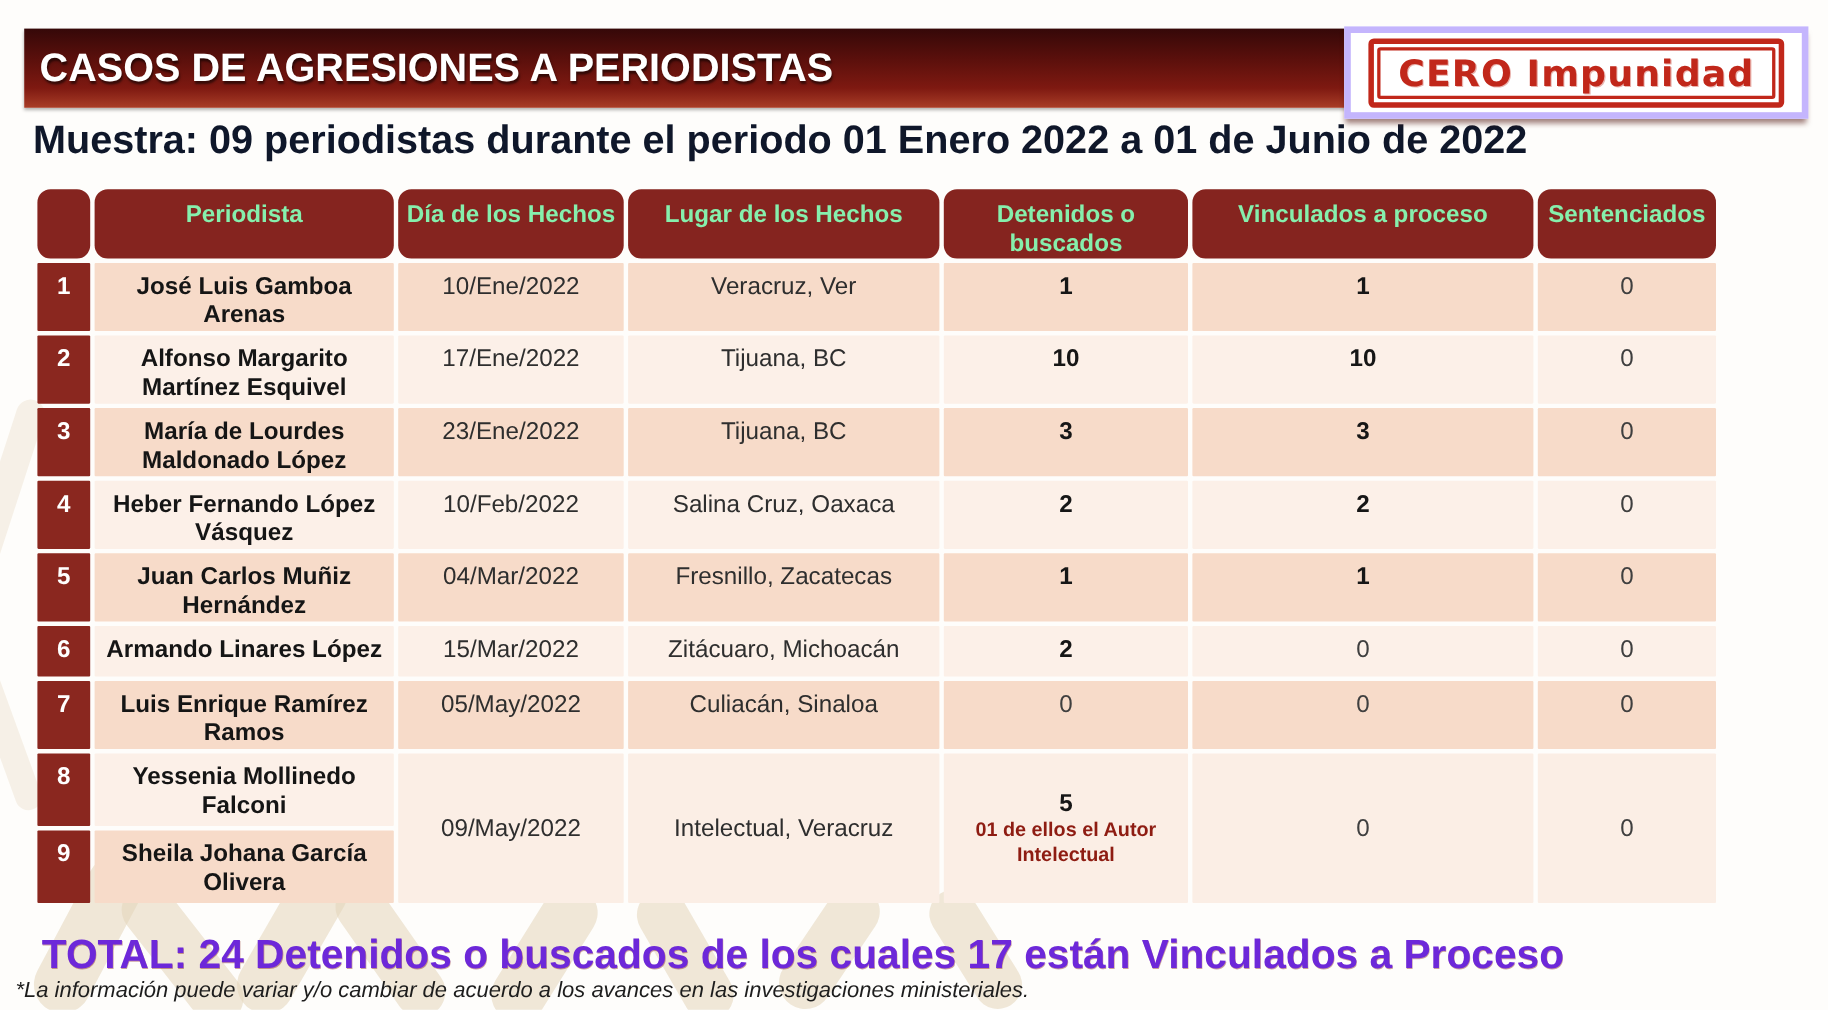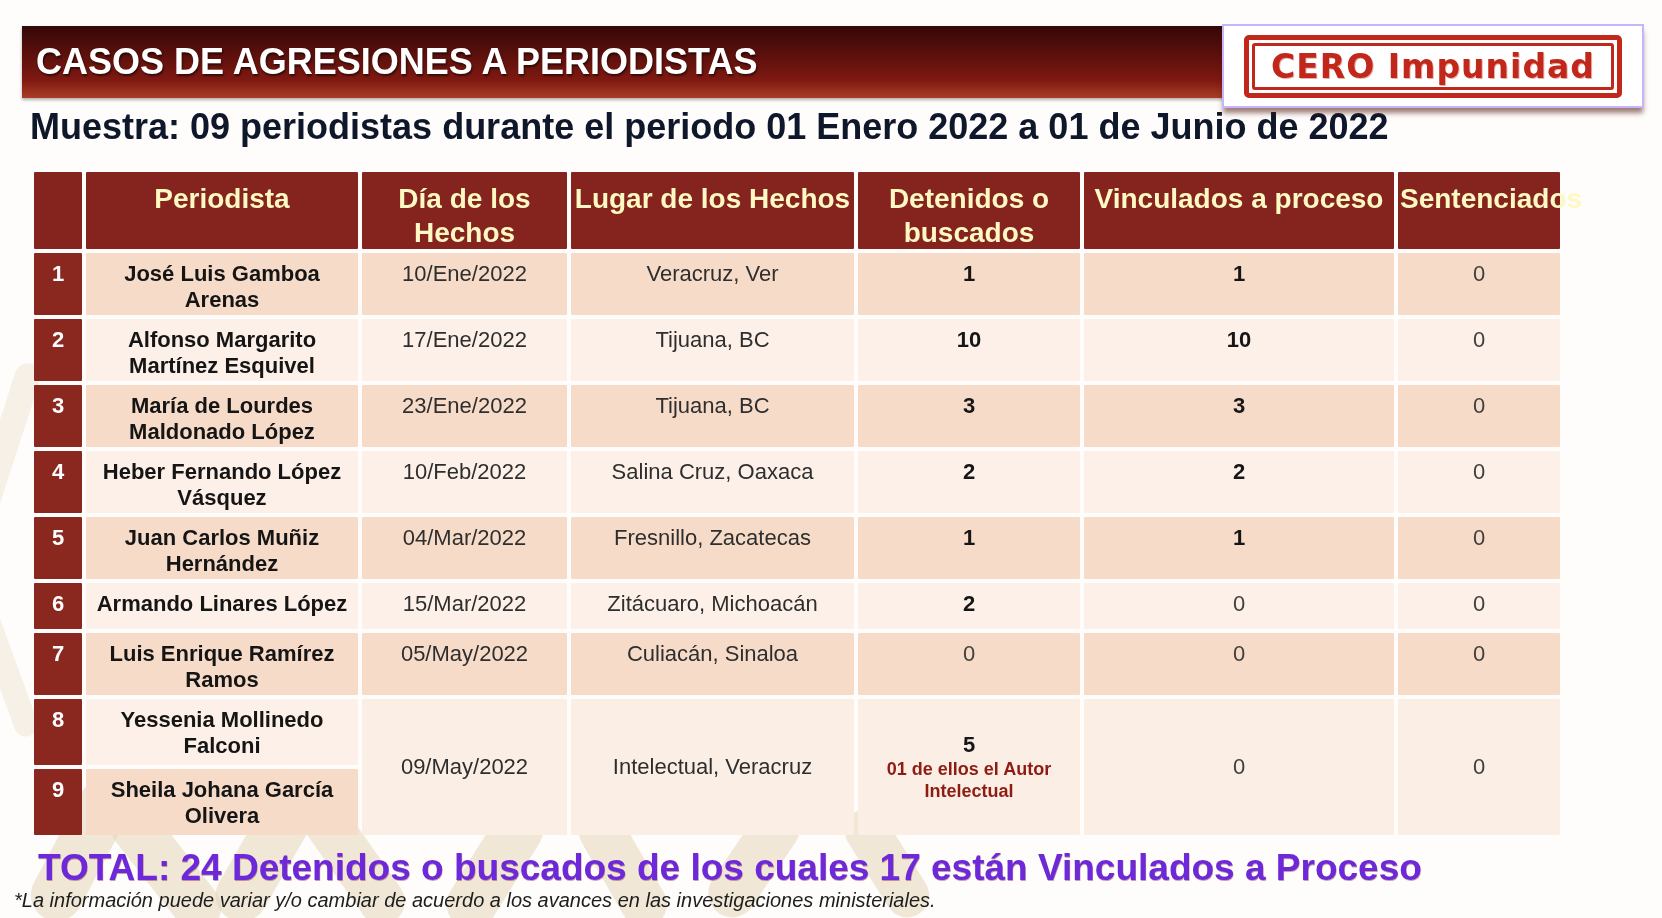--- a/index.html
+++ b/index.html
@@ -25,42 +25,42 @@
     position:absolute;left:22px;top:26px;width:1226px;height:72px;z-index:1;
     background:linear-gradient(180deg,#350808 0%,#5c100c 40%,#7e1911 75%,#a93d27 100%);
     display:flex;align-items:center;box-shadow:0 2px 3px rgba(0,0,0,.3);
   }
   .banner h1{
     margin:0;padding-left:14px;font-size:36px;font-weight:bold;color:#ffffff;
     letter-spacing:0;white-space:nowrap;text-shadow:1px 2px 2px rgba(0,0,0,.55);
   }
   .stamp-box{
     position:absolute;left:1222px;top:24px;width:422px;height:84px;z-index:2;
-    background:#ffffff;border:2px solid #c4b5fd;box-sizing:border-box;
+    background:#ffffff;border:6px solid #c4b5fd;box-sizing:border-box;
     box-shadow:0 6px 5px -1px rgba(80,20,12,.55);
     display:flex;align-items:center;justify-content:center;
   }
   .stamp-frame{border:5px solid #c1271a;border-radius:5px;padding:3px;}
   .stamp-inner{border:3px solid #c1271a;border-radius:3px;padding:1px 16px;}
   .stamp-text{
     font-weight:bold;font-size:33px;color:#c1271a;letter-spacing:1px;white-space:nowrap;
     font-family:"DejaVu Sans", sans-serif;text-shadow:1px 1px 0 rgba(193,39,26,.35);
   }
   .subtitle{
     position:absolute;left:30px;top:106px;z-index:1;
     font-size:36px;font-weight:bold;color:#0f172a;white-space:nowrap;
   }
   table.cases{
     position:absolute;left:30px;top:168px;z-index:1;
     width:1534px;border-collapse:separate;border-spacing:4px;table-layout:fixed;
   }
   thead tr{height:62px;}
   thead th{
-    background:#85241f;color:#fef9c3;font-weight:bold;font-size:28px;line-height:1.2;
-    vertical-align:top;padding:10px 2px 0 2px;text-align:center;border-radius:1px;
+    background:#85241f;color:#86efac;font-weight:bold;font-size:22px;line-height:1.2;
+    vertical-align:top;padding:10px 2px 0 2px;text-align:center;border-radius:12px;
   }
   tbody tr{height:62px;}
   tbody tr:nth-child(6){height:46px;}
   tbody tr:nth-child(8),tbody tr:nth-child(9){height:66px;}
   td.cell{
     vertical-align:top;text-align:center;padding:8px 6px 0 6px;
     font-size:22px;line-height:1.18;border-radius:1px;
   }
   td.num-cell{background:#8a271f;color:#ffffff;font-weight:bold;}
   td.name{font-weight:bold;color:#151515;}

